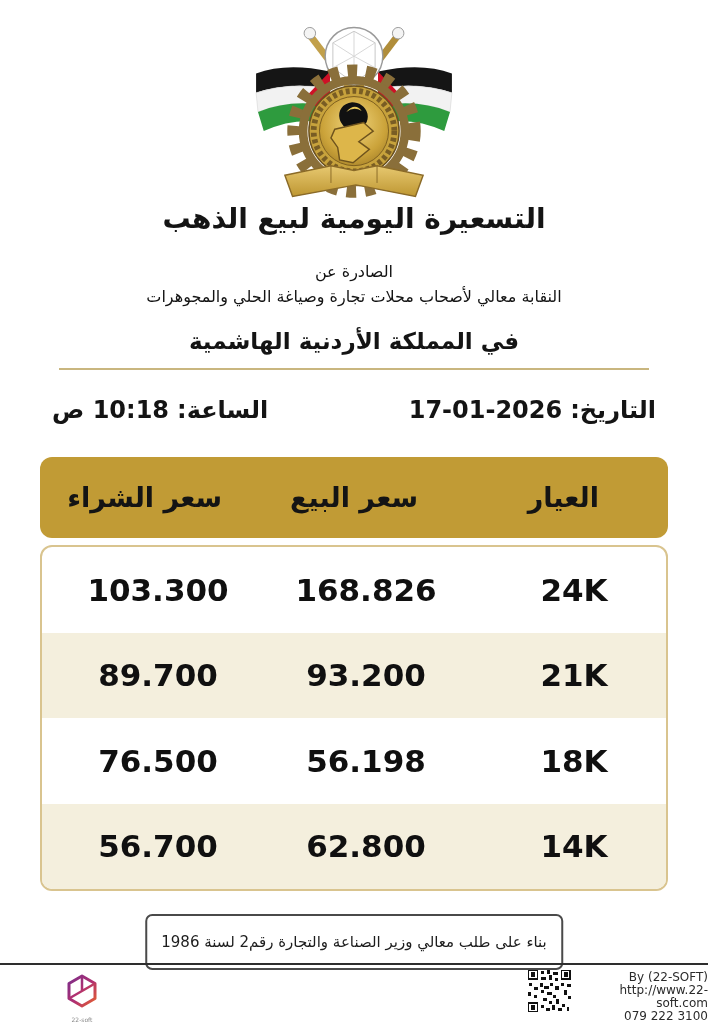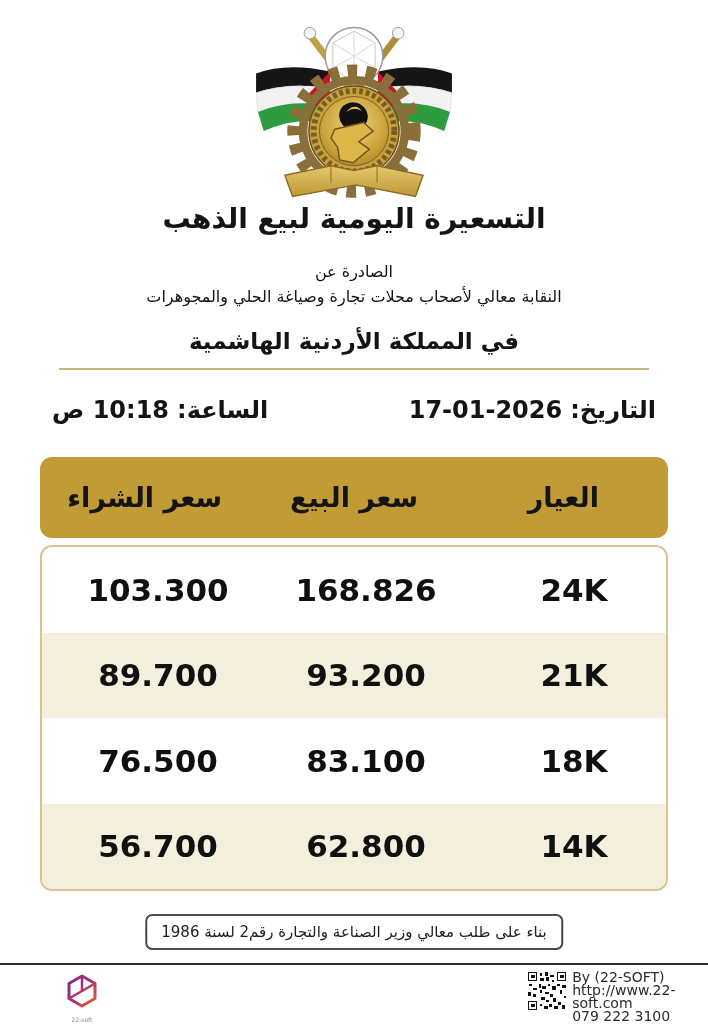--- a/index.html
+++ b/index.html
@@ -37,30 +37,30 @@
          display:flex;direction:rtl;align-items:center;}
   .table-header .hcell{flex:1;text-align:center;font-size:27px;font-weight:bold;color:#141414;}
   .table-body{position:absolute;top:545px;left:40px;width:628px;height:346px;
          border:2px solid #D9C48F;border-radius:12px;overflow:hidden;box-sizing:border-box;}
   .trow{height:85.5px;display:flex;direction:rtl;align-items:center;}
   .trow.alt{background:#F4EFDD;}
   .trow .cell{flex:1;text-align:center;font-size:31px;font-weight:bold;color:#101010;margin-left:24px;}
 
   
   .note-box{position:absolute;top:914px;left:50%;transform:translateX(-50%);
-         border:2px solid #4a4a4a;border-radius:7px;padding:7px 14px;
+         border:2px solid #4a4a4a;border-radius:7px;padding:17px 14px;
          font-size:15px;direction:rtl;white-space:nowrap;color:#1d1d1d;background:#fff;}
 
   
   .footer-divider{position:absolute;top:963px;left:0;width:708px;height:0;
          border-top:2.5px solid #2e2e2e;}
   .footer-left{position:absolute;top:973px;left:52px;width:60px;text-align:center;}
   .footer-left .brand-text{font-size:6px;color:#8a8a8a;margin-top:1px;}
   .footer-right{position:absolute;top:968px;left:528px;display:flex;gap:6px;align-items:flex-start;}
-  .credit{font-size:14px;line-height:13px;color:#2b2b2b;padding-top:3px;}
+  .credit{font-size:12px;line-height:13px;color:#2b2b2b;padding-top:3px;text-align:right;}
 </style>
 </head>
 <body>
 
 <div class="page">
 
   <div class="emblem">
     <svg viewBox="0 0 240 200" width="240" height="192">
       <defs>
         <radialGradient id="goldGrad" cx="50%" cy="40%" r="65%">
@@ -151,21 +151,21 @@
       <div class="cell">168.826</div>
       <div class="cell">103.300</div>
     </div>
     <div class="trow alt">
       <div class="cell">21K</div>
       <div class="cell">93.200</div>
       <div class="cell">89.700</div>
     </div>
     <div class="trow">
       <div class="cell">18K</div>
-      <div class="cell">83.100</div>
+      <div class="cell">56.198</div>
       <div class="cell">76.500</div>
     </div>
     <div class="trow alt">
       <div class="cell">14K</div>
       <div class="cell">62.800</div>
       <div class="cell">56.700</div>
     </div>
   </div>
 
   <div class="note-box">بناء على طلب معالي وزير الصناعة والتجارة رقم2 لسنة 1986</div>

